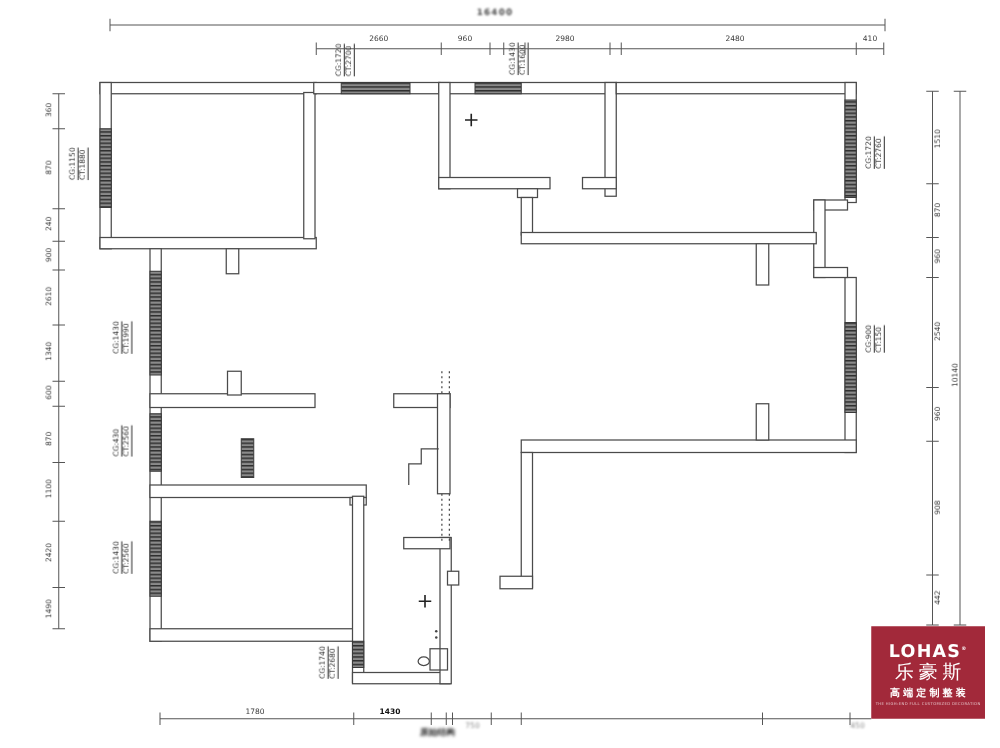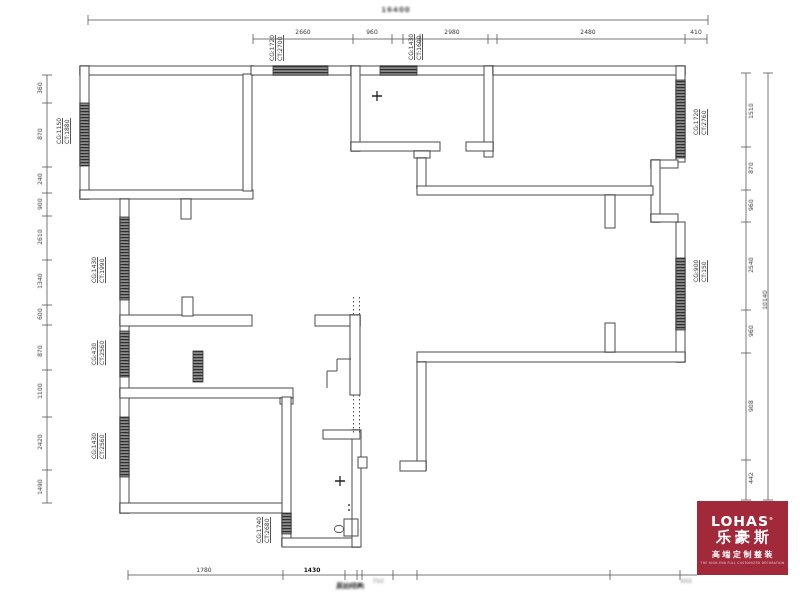--- a/index.html
+++ b/index.html
@@ -18,21 +18,21 @@
   .note-top{position:absolute;font-size:7px;color:#444;transform:translate(-50%,-50%);
             filter:blur(1px);font-weight:bold;letter-spacing:1px;}
   .note-bottom{position:absolute;font-size:7px;color:#222;transform:translate(-50%,-50%);
             filter:blur(1.3px);font-weight:bold;}
   
   #logo{position:absolute;left:697px;top:501px;width:91px;height:74px;background:#A2293A;
         display:flex;flex-direction:column;align-items:center;justify-content:center;
         color:#fff;text-align:center;}
   #logo .brand{font-size:14px;font-weight:bold;letter-spacing:1px;line-height:15px;}
   #logo .brand sup{font-size:4px;vertical-align:super;}
-  #logo .brand-cn{font-size:15px;font-weight:bold;letter-spacing:4px;padding-left:4px;line-height:17px;}
+  #logo .brand-cn{font-size:15px;font-weight:normal;letter-spacing:4px;padding-left:4px;line-height:17px;}
   #logo .tagline{font-size:8px;font-weight:bold;letter-spacing:2.5px;padding-left:2px;margin-top:4px;line-height:9px;}
   #logo .subline{font-size:3px;letter-spacing:0.3px;opacity:0.7;margin-top:2px;line-height:4px;white-space:nowrap;}
 </style>
 </head>
 <body>
 
 <div id="stage">
 
   <svg id="plan" width="800" height="598" viewBox="0 0 800 598">
     <defs>

